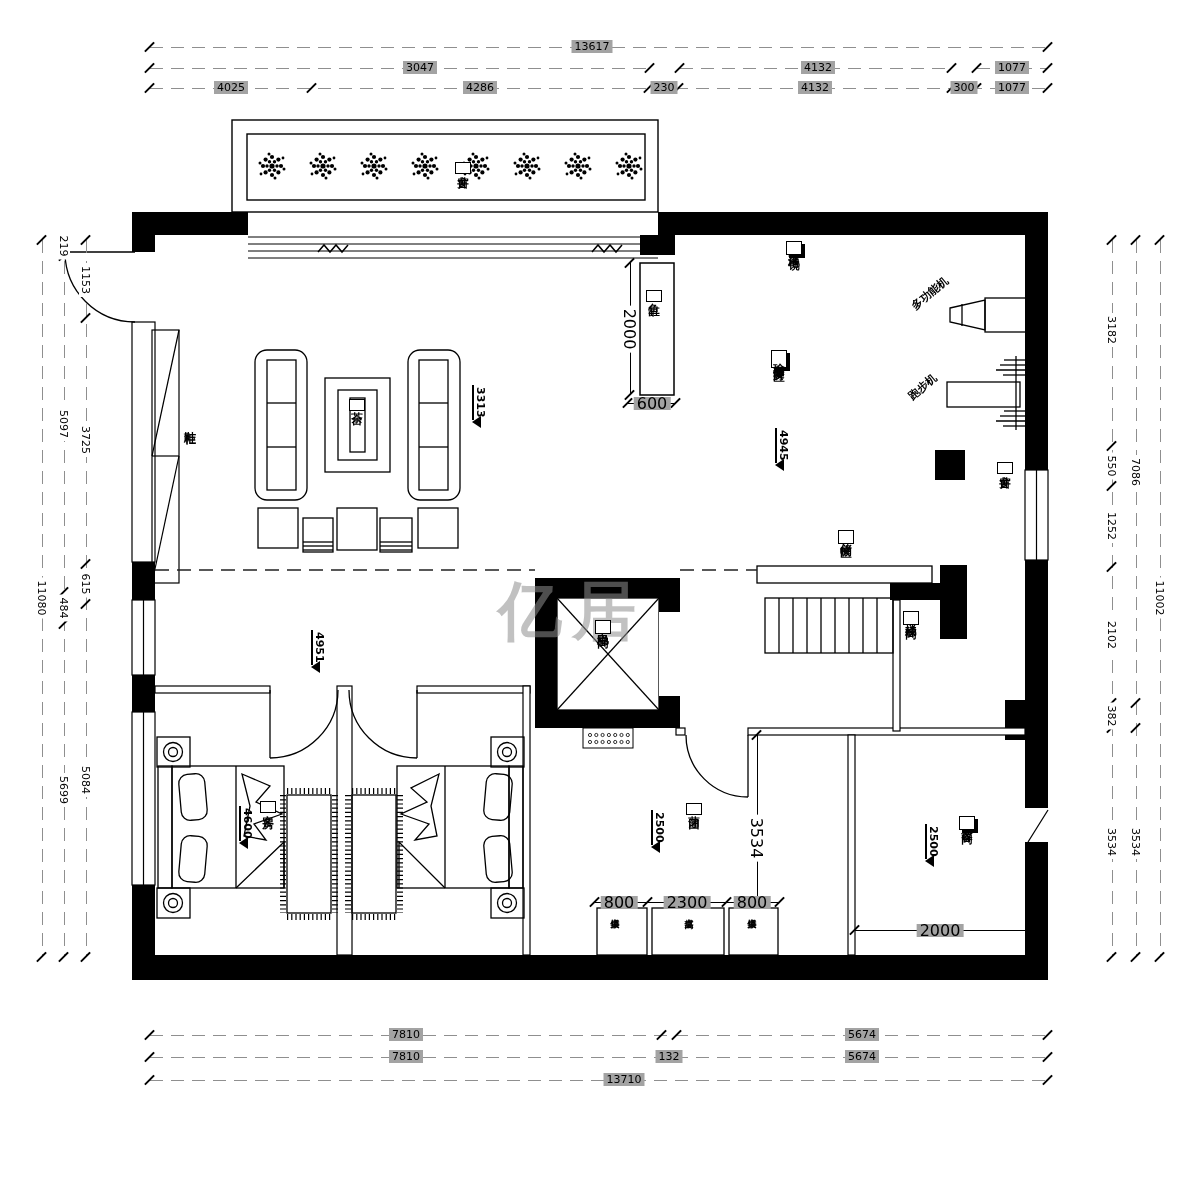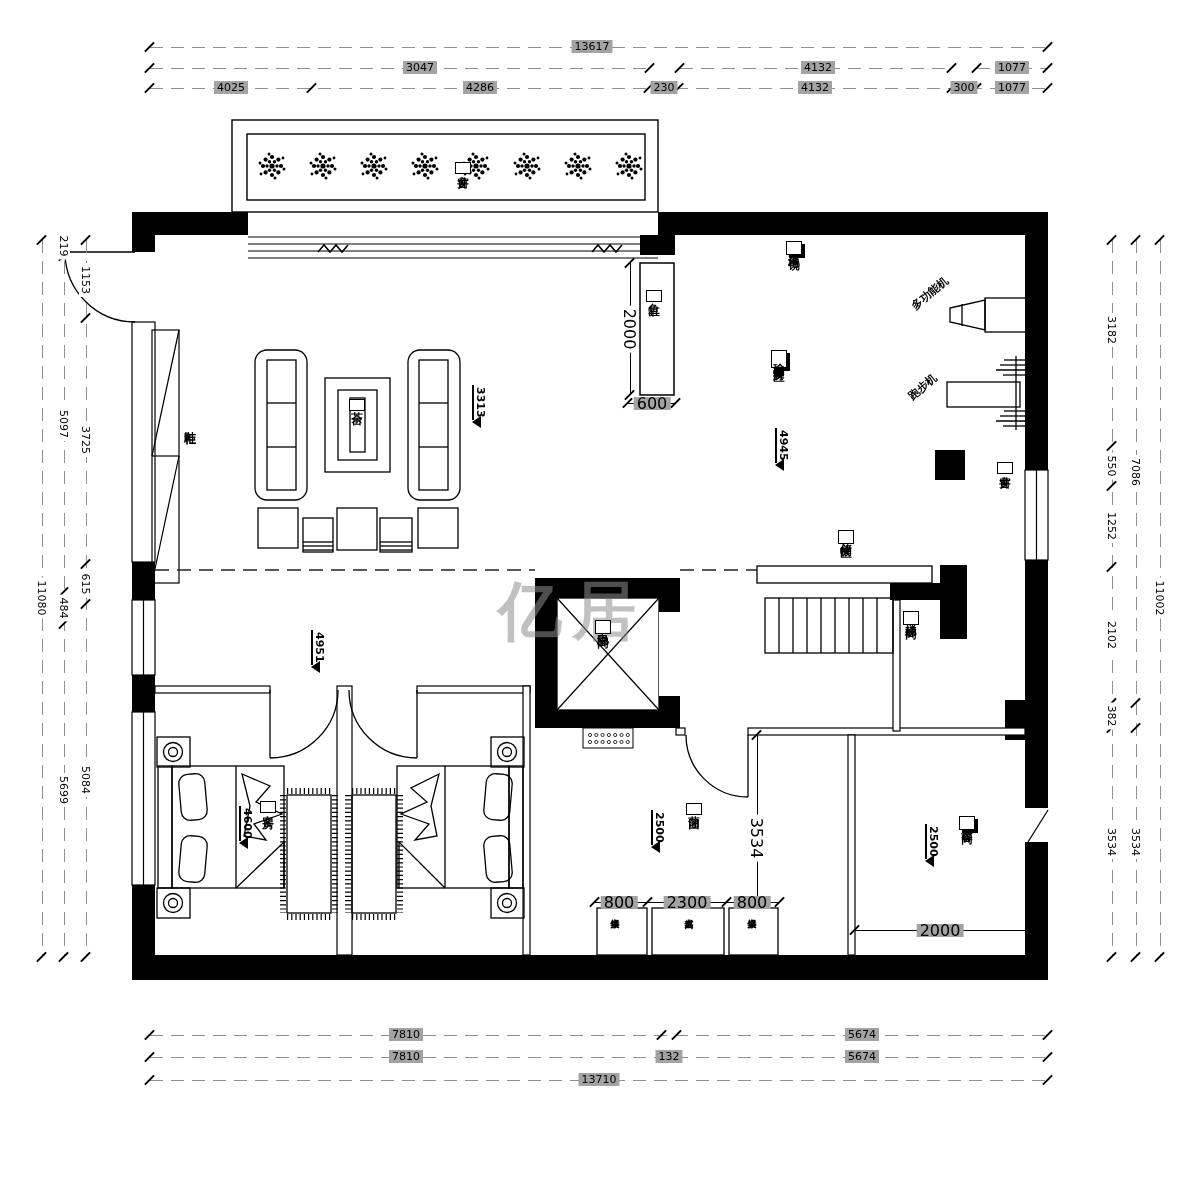--- a/index.html
+++ b/index.html
@@ -335,21 +335,21 @@
       <span class="tick" style="left:655px;top:1056px"></span>
     <span class="tick" style="left:670px;top:1056px"></span>
       <span class="tick" style="left:1041px;top:1056px"></span>
     <span class="hdim" style="left:406px;top:1050px">7810</span>
     <span class="hdim" style="left:669px;top:1050px">132</span>
     <span class="hdim" style="left:862px;top:1050px">5674</span>
 
     <div class="dl-h" style="left:150px;top:1080px;width:898px"></div>
     <span class="tick" style="left:143px;top:1079px"></span>
       <span class="tick" style="left:1041px;top:1079px"></span>
-    <span class="hdim" style="left:599px;top:1073px">13710</span>
+    <span class="hdim" style="left:624px;top:1073px">13710</span>
   </div>
 
   <div>
     <div class="dl-v" style="left:42px;top:240px;height:717px"></div>
     <span class="tick" style="left:35px;top:239px"></span>
       <span class="tick" style="left:35px;top:956px"></span>
     <span class="vdim" style="left:35px;top:598px">11080</span>
 
     <div class="dl-v" style="left:64px;top:240px;height:717px"></div>
     <span class="tick" style="left:57px;top:239px"></span>

